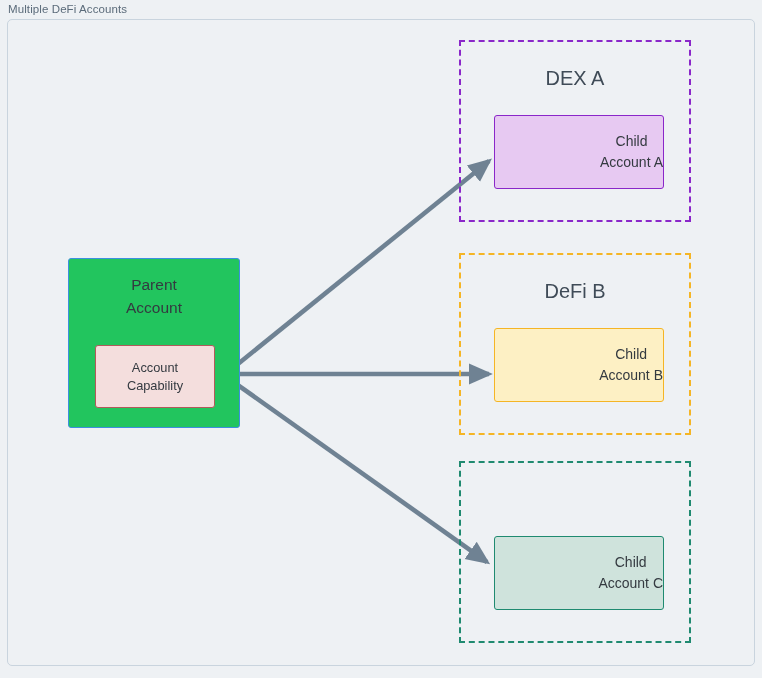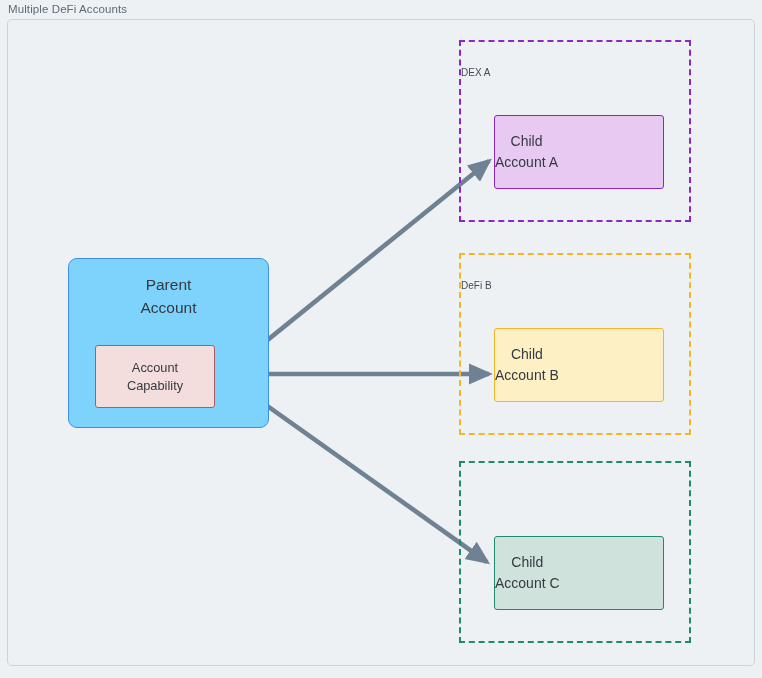--- a/index.html
+++ b/index.html
@@ -49,25 +49,25 @@
     width: 762px;
     height: 678px;
     pointer-events: none;
   }
 
   
   .parent-box {
     position: absolute;
     left: 68px;
     top: 258px;
-    width: 201px;
+    width: 172px;
     height: 170px;
-    background: #7dd3fc;
+    background: #22c55e;
     border: 1.7px solid #3d8fe0;
-    border-radius: 9px;
+    border-radius: 3px;
     box-sizing: border-box;
   }
 
   .parent-label {
     position: absolute;
     left: 0;
     top: 14px;
     width: 100%;
     text-align: center;
     font-size: 15.5px;
@@ -111,39 +111,39 @@
 
   .group-dex    { top: 40px;  border-color: #8a27c9; }
   .group-defi   { top: 253px; border-color: #f5b525; }
   .group-game   { top: 461px; border-color: #1f8a70; }
 
   .group-title {
     position: absolute;
     left: 0;
     top: 25px;
     width: 100%;
-    text-align: left;
-    font-size: 10px;
+    text-align: center;
+    font-size: 20px;
     color: #3f4b57;
   }
 
   
   .child-box {
     position: absolute;
     left: 33px;
     top: 73px;
     width: 170px;
     height: 74px;
     border-width: 1.8px;
     border-style: solid;
     border-radius: 3px;
     box-sizing: border-box;
     display: flex;
     align-items: center;
-    justify-content: flex-start;
+    justify-content: flex-end;
   }
 
   .child-a { background: #e7c9f2; border-color: #8a27c9; }
   .child-b { background: #fdf0c4; border-color: #f5b525; }
   .child-c { background: #cfe3dc; border-color: #1f8a70; }
 
   .child-label {
     text-align: center;
     font-size: 14px;
     line-height: 21px;

